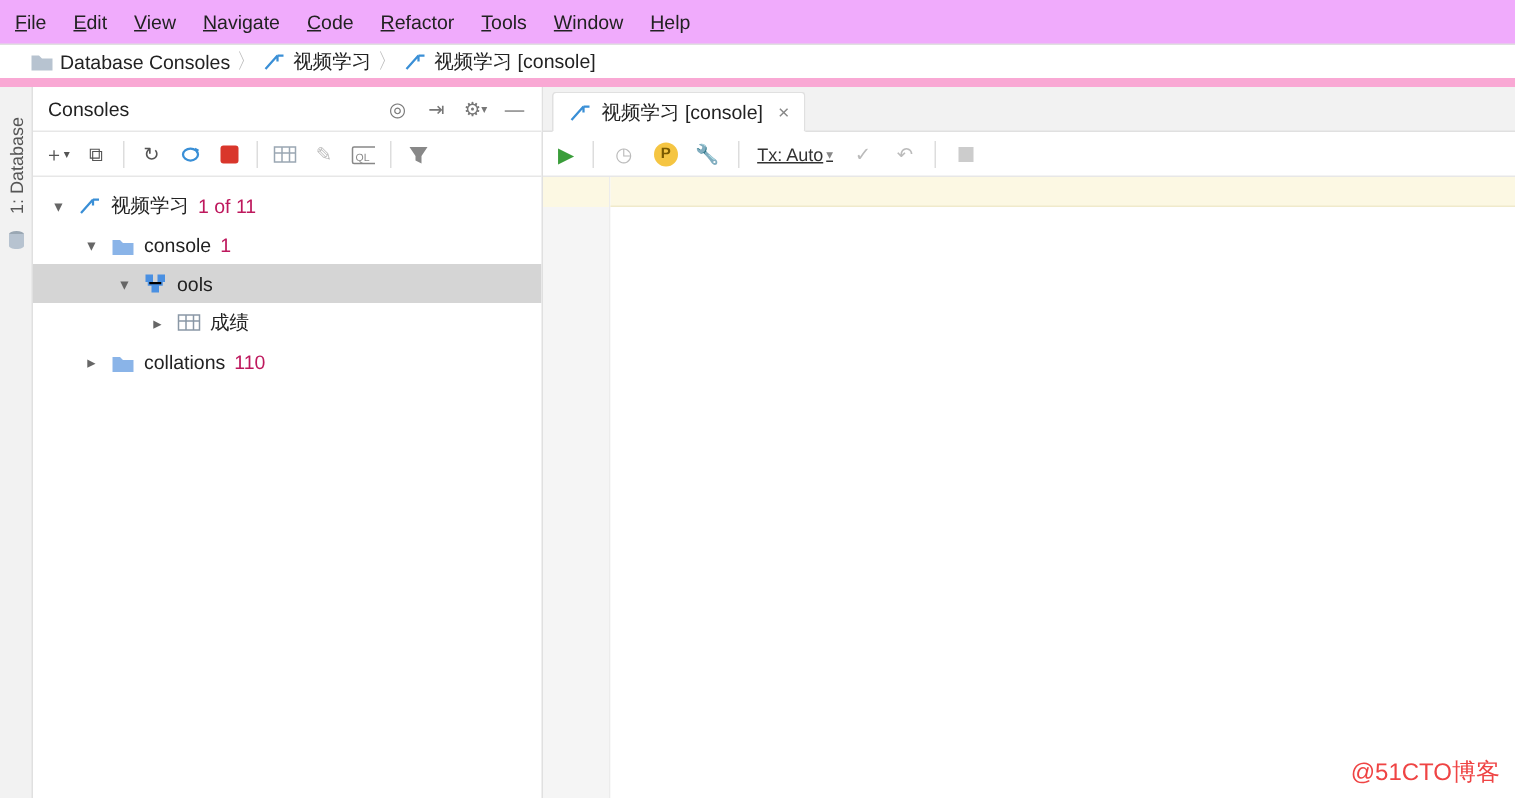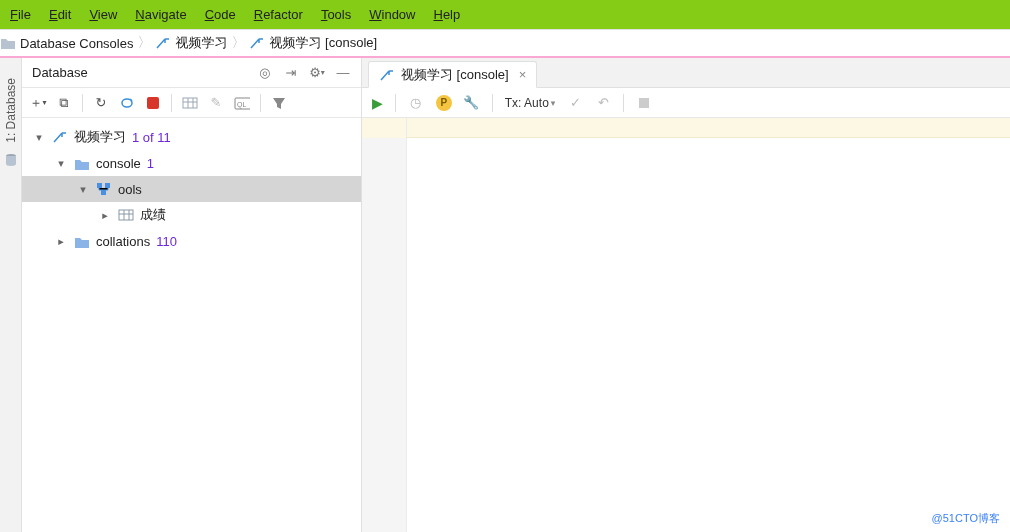--- a/index.html
+++ b/index.html
@@ -1,22 +1,22 @@
 <!DOCTYPE html>
 <html><head>
 <meta charset="utf-8">
 <style>
   * { box-sizing: border-box; margin: 0; padding: 0; font-family: "Segoe UI", Arial, sans-serif; }
   body { width: 1010px; height: 532px; background: #fff; font-size: 13px; color: #222; overflow: hidden; position: relative; }
 
-  .menubar { height: 30px; display: flex; align-items: center; padding: 0 10px; gap: 18px; background: #84cc16; border-bottom: 1px solid #e0e0e0; }
+  .menubar { height: 30px; display: flex; align-items: center; padding: 0 10px; gap: 18px; background: #f0abfc; border-bottom: 1px solid #e0e0e0; }
   .menubar span { cursor: pointer; }
   .menubar u { text-decoration: underline; }
 
-  .breadcrumb { height: 28px; display: flex; align-items: center; padding: 0 0; gap: 4px; background: #fff; border-bottom: 2px solid #f9a8d4; }
+  .breadcrumb { height: 28px; display: flex; align-items: center; padding: 0 20px; gap: 4px; background: #fff; border-bottom: 6px solid #f9a8d4; }
   .bc-sep { color: #bbb; font-size: 14px; }
   .bc-item { display: inline-flex; align-items: center; gap: 4px; }
 
   .main { display: flex; height: calc(100% - 58px); }
 
   .leftgutter { width: 22px; background: #f2f2f2; border-right: 1px solid #e0e0e0; display:flex; flex-direction:column; align-items:center; padding-top: 20px; gap: 10px; }
   .rot { writing-mode: vertical-rl; transform: rotate(180deg); font-size: 12px; color: #555; }
 
   .panel { width: 340px; border-right: 1px solid #e0e0e0; display:flex; flex-direction:column; }
   .panel-hdr { height: 30px; display:flex; align-items:center; justify-content:space-between; padding: 0 10px; border-bottom: 1px solid #e7e7e7; background:#fff; }
@@ -27,40 +27,40 @@
   .icon { display:inline-flex; width:16px; height:16px; align-items:center; justify-content:center; }
 
   .tree { flex:1; overflow:auto; padding: 6px 0; }
   .tree-row { height:26px; display:flex; align-items:center; gap:6px; padding-right:8px; cursor:pointer; }
   .tree-row.sel { background:#d5d5d5; }
   .chev { width:14px; text-align:center; color:#666; font-size:11px; }
   .ind0 { padding-left: 10px; }
   .ind1 { padding-left: 32px; }
   .ind2 { padding-left: 54px; }
   .ind3 { padding-left: 76px; }
-  .muted { color: #6d28d9; }
+  .muted { color: #be185d; }
 
   .editor { flex:1; display:flex; flex-direction:column; }
   .tabs { height: 30px; display:flex; align-items:flex-end; border-bottom:1px solid #e0e0e0; background:#f2f2f2; padding-left:6px; }
   .tab { height: 27px; background:#fff; border:1px solid #e0e0e0; border-bottom:1px solid #fff; border-radius:3px 3px 0 0; display:flex; align-items:center; padding: 0 10px; gap:6px; margin-bottom:-1px; }
   .tab .x { color:#888; font-size:13px; margin-left:4px; }
 
   .editor-tbar { height: 30px; display:flex; align-items:center; padding:0 10px; gap:12px; border-bottom:1px solid #e7e7e7; color:#666; }
   .run-tri { color:#3a9d3a; font-size:14px; }
   .p-circle { width:16px; height:16px; border-radius:50%; background:#f5c542; color:#7a5a00; font-size:10px; font-weight:600; display:inline-flex; align-items:center; justify-content:center; }
-  .tx { font-size:12px; color:#333; display:flex; align-items:center; gap:2px; }
+  .tx { font-size:12px; color:#333; display:flex; align-items:center; gap:2px;text-decoration:underline; }
   .stop-sq { width:10px; height:10px; background:#ccc; }
 
   .editor-body { flex:1; display:flex; }
   .gutter { width:45px; background:#f5f5f5; border-right:1px solid #ececec; }
   .line1-hl { height:20px; background:#fcf8e3; margin:0; }
   .code { flex:1; background:#fff; }
   .code .linehl { height:20px; background:#fcf8e3; border-bottom:1px solid #f0eacb; }
 
-  .watermark { position:absolute; right:10px; bottom:6px; font-size:11px; color:#3b82f6; }
+  .watermark { position:absolute; right:10px; bottom:6px; font-size:16px; color:#ef4444; }
 
   svg { display:block; }
 </style>
 </head>
 <body>
 
 <div class="menubar">
   <span><u>F</u><span>ile</span></span>
   <span><u>E</u>dit</span>
   <span><u>V</u>iew</span>
@@ -100,21 +100,21 @@
   <div class="leftgutter">
     <span class="rot">1: Database</span>
     <svg width="14" height="14">
         <ellipse cx="7" cy="3" rx="5" ry="2" fill="#9aa7b3"></ellipse>
         <path d="M2 3v8c0 1 2 2 5 2s5-1 5-2V3" fill="#b7c3d0"></path>
       </svg>
   </div>
 
   <div class="panel">
     <div class="panel-hdr">
-      <span>Database</span>
+      <span>Consoles</span>
       <div class="panel-hdr-icons">
         <span class="icon">◎</span>
         <span class="icon">⇥</span>
         <span class="icon">⚙<span style="font-size:8px;">▾</span></span>
         <span class="icon">—</span>
       </div>
     </div>
     <div class="panel-tbar">
       <span class="icon">＋<span style="font-size:8px;">▾</span></span>
       <span class="icon">⧉</span>

